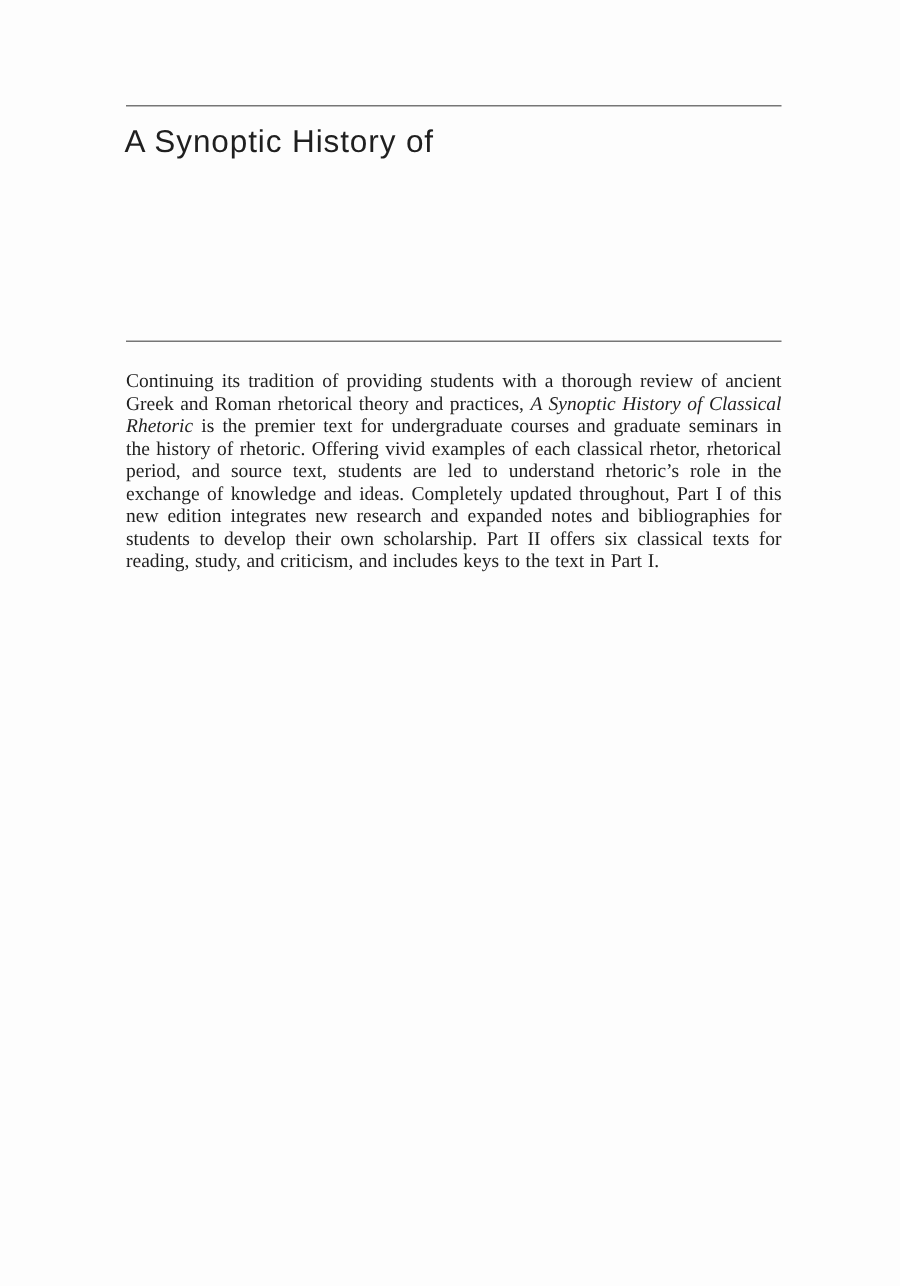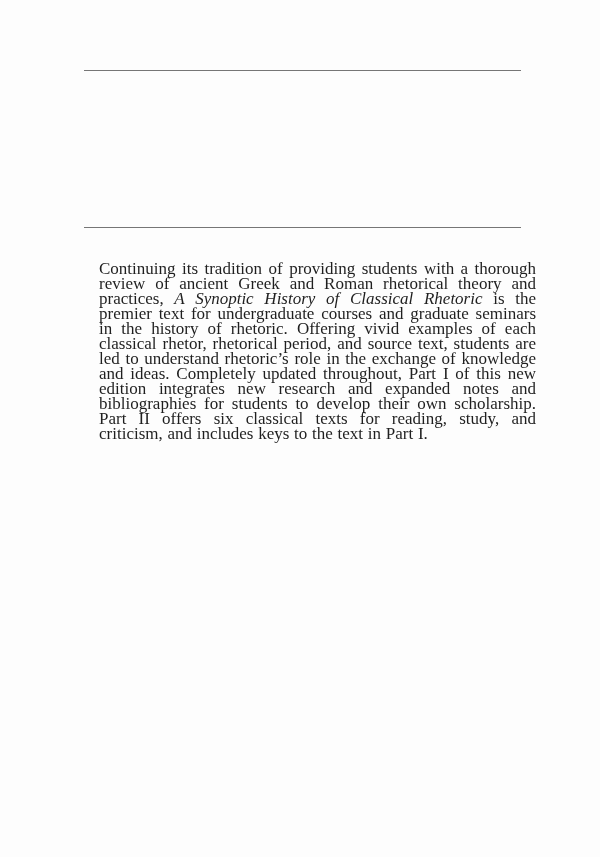--- a/index.html
+++ b/index.html
@@ -43,37 +43,38 @@
     line-height: 27px;
     letter-spacing: 0.6px;
     color: var(--text);
   }
   .title .title-line { display: block; }
   .blurb {
     position: absolute;
     left: 84px;
     top: 246px;
     width: 437px;
-    margin: 15px;
+    margin: 0;
     font-family: "Liberation Serif", serif;
-    font-size: 17px;
+    font-size: 13px;
     line-height: 15px;
     text-align: justify;
     word-spacing: 0.5px;
     color: var(--text);
   }
   .blurb em { font-style: italic; }
 </style>
 </head>
 <body>
 
 <div class="page">
 
   <hr class="rule rule-top">
 
   <h1 class="title">
+    <span class="title-line">A Synoptic History of</span>
   </h1>
 
   <hr class="rule rule-mid">
 
   <p class="blurb"><span>Continuing its tradition of providing students with a thorough review of ancient Greek and Roman rhetorical theory and practices, </span><em>A Synoptic History of Classical Rhetoric</em><span> is the premier text for undergraduate courses and graduate seminars in the history of rhetoric. Offering vivid examples of each classical rhetor, rhetorical period, and source text, students are led to understand rhetoric’s role in the exchange of knowledge and ideas. Completely updated throughout, Part I of this new edition integrates new research and expanded notes and bibliographies for students to develop their own scholarship. Part II offers six classical texts for reading, study, and criticism, and includes keys to the text in Part I.</span></p>
 
 </div>
 
 </body></html>

